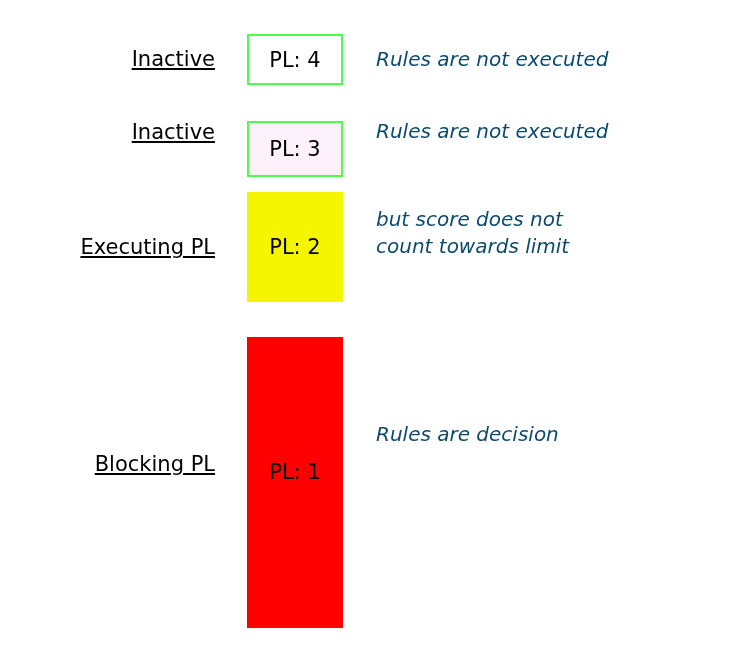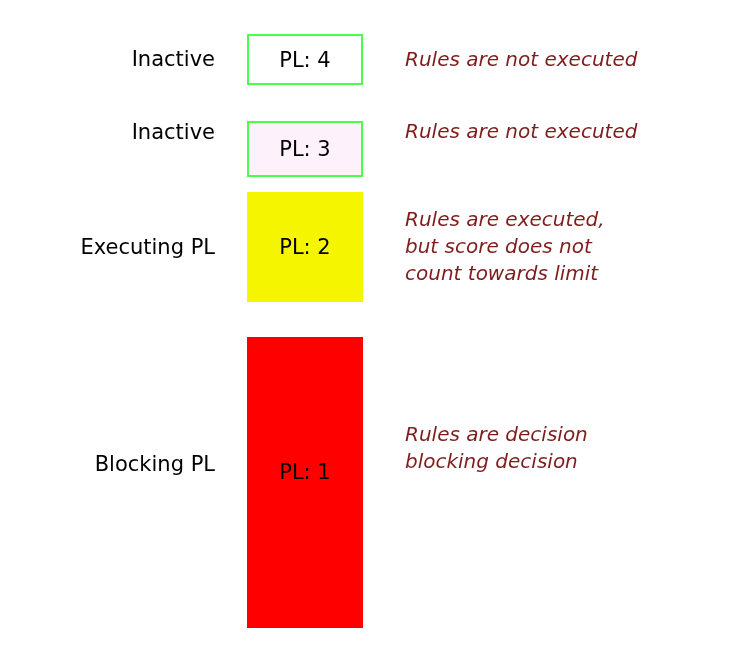--- a/index.html
+++ b/index.html
@@ -25,49 +25,50 @@
   
   .state-label {
     position: absolute;
     left: 0;
     width: 215px;
     text-align: right;
     font-size: 21px;
     line-height: 25px;
     color: #000000;
     white-space: nowrap;
+    text-decoration: underline;
   }
   
   .pl-box {
     position: absolute;
     left: 247px;
-    width: 116px;
+    width: 96px;
     box-sizing: border-box;
     display: flex;
     align-items: center;
     justify-content: center;
   }
   .pl-box .pl-text {
     font-size: 21px;
     line-height: 24px;
     color: #000000;
     white-space: nowrap;
   }
   .pl-box.outlined {
     border: 2px solid #4dfd4d;
   }
   
   .desc {
     position: absolute;
-    left: 405px;
+    left: 376px;
     width: 330px;
     font-size: 20px;
     line-height: 27px;
     font-style: italic;
-    color: #7f1d1d;
+    color: #0c4a6e;
   }
   .desc .desc-line {
     display: block;
     white-space: nowrap;
   }
 
   
   
   #box-pl4      { top: 34px;  height: 51px; }
   #label-pl4    { top: 47px; }
@@ -111,29 +112,27 @@
     <span class="desc-line">Rules are not executed</span>
   </div>
 
   <div class="state-label" id="label-pl2">Executing PL</div>
 
   <div class="pl-box" id="box-pl2" style="background:#f5f500;">
     <span class="pl-text">PL: 2</span>
   </div>
 
   <div class="desc" id="desc-pl2">
-    <span class="desc-line">Rules are executed,</span>
     <span class="desc-line">but score does not</span>
     <span class="desc-line">count towards limit</span>
   </div>
 
   <div class="state-label" id="label-pl1">Blocking PL</div>
 
   <div class="pl-box" id="box-pl1" style="background:#ff0000;">
     <span class="pl-text">PL: 1</span>
   </div>
 
   <div class="desc" id="desc-pl1">
     <span class="desc-line">Rules are decision</span>
-    <span class="desc-line">blocking decision</span>
   </div>
 
 </div>
 
 </body></html>

